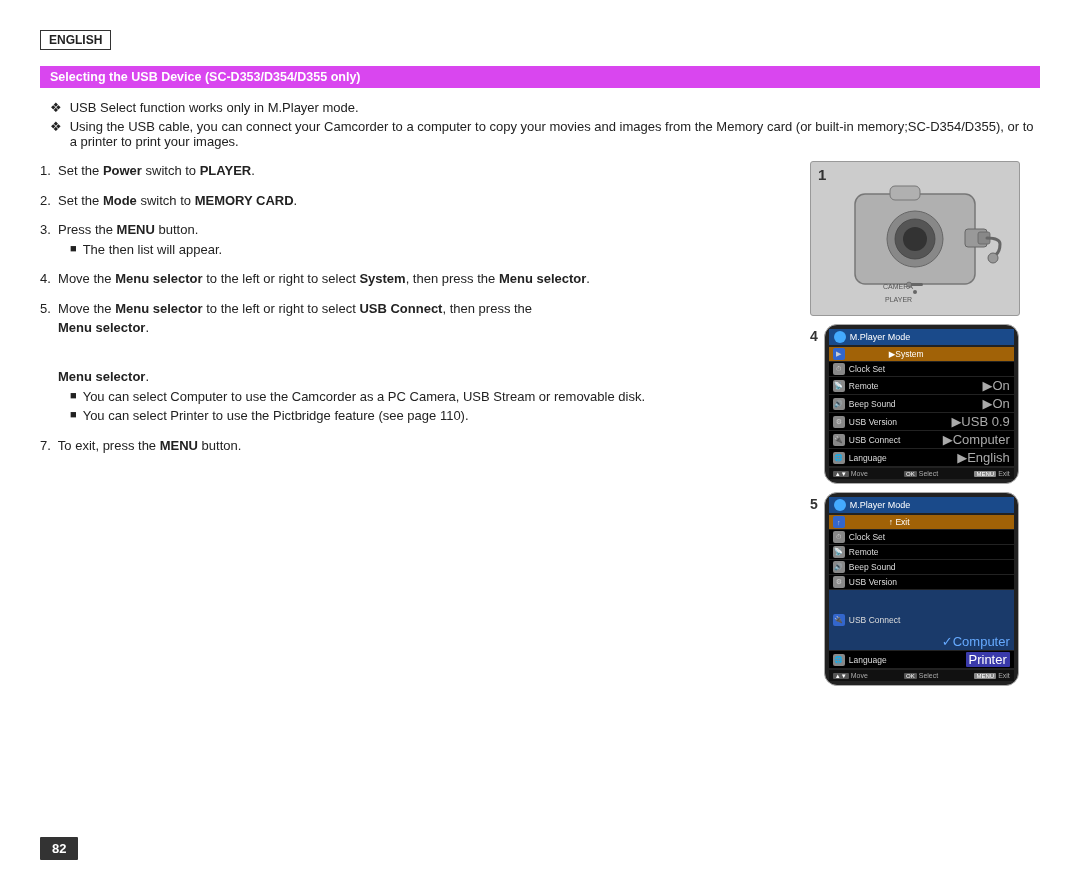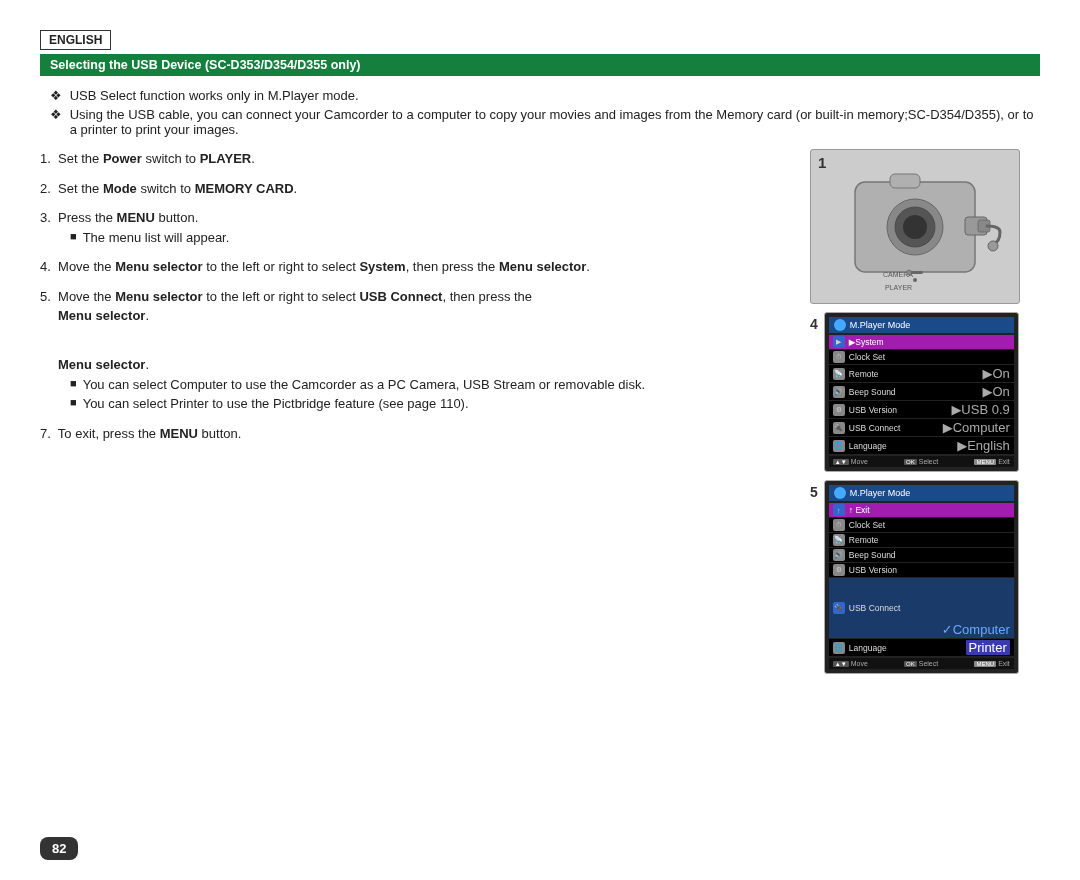--- a/index.html
+++ b/index.html
@@ -21,37 +21,37 @@
       position: relative;
     }
 
     
     .english-badge {
       display: inline-block;
       border: 1.5px solid #333;
       padding: 2px 8px;
       font-size: 12px;
       font-weight: bold;
-      margin-bottom: 4px;
+      margin-bottom: 16px;
       background: #fff;
     }
 
     
     .main-title {
       font-size: 26px;
       font-weight: bold;
       color: #111;
       margin-bottom: 14px;
       border-bottom: 2px solid #555;
       padding-bottom: 8px;
     }
 
     
     .section-header {
-      background: #15803d;
+      background: #d946ef;
       color: #fff;
       font-weight: bold;
       font-size: 12.5px;
       padding: 4px 10px;
       margin-bottom: 12px;
       display: inline-block;
       width: 100%;
     }
 
     
@@ -106,21 +106,21 @@
       align-items: center;
       justify-content: center;
       position: relative;
     }
 
     
     .menu-diagram {
       width: 216px;
       background: #222;
       border: 1.5px solid #aaa;
-      border-radius: 3px;
+      border-radius: 13px;
       padding: 4px;
       position: relative;
     }
 
     .menu-title-bar {
       background: #1a4a8a;
       color: #fff;
       font-size: 9px;
       padding: 2px 5px;
       margin-bottom: 2px;
@@ -139,22 +139,23 @@
     .menu-row {
       display: flex;
       align-items: center;
       padding: 1px 4px;
       font-size: 9px;
       color: #ddd;
       background: #000000;
       margin-bottom: 1px;
     }
     .menu-row.highlighted {
-      background: #a21caf;
+      background: #a16207;
       color: #fff;
+      gap: 40px;
     }
     .menu-row-icon {
       width: 12px;
       height: 12px;
       background: #555;
       border-radius: 2px;
       margin-right: 4px;
       flex-shrink: 0;
       display: flex;
       align-items: center;
@@ -203,21 +204,21 @@
     
     .page-number-box {
       position: absolute;
       bottom: 20px;
       left: 40px;
       background: #333;
       color: #fff;
       font-weight: bold;
       font-size: 13px;
       padding: 4px 12px;
-      border-radius: 8px;
+      border-radius: 1px;
     }
 
     b, strong {
       font-weight: bold;
     }
 
     .content-row {
       display: flex;
       gap: 20px;
     }
@@ -266,21 +267,21 @@
       </div>
 
       <div class="step">
         <span>2.&nbsp; Set the <b>Mode</b> switch to <b>MEMORY CARD</b>.</span>
       </div>
 
       <div class="step">
         <span>3.&nbsp; Press the <b>MENU</b> button.</span>
         <div class="sub-bullet">
           <span class="sub-bullet-symbol">■</span>
-          <span>The menu list will appear.</span>
+          <span>The then list will appear.</span>
         </div>
       </div>
 
       <div class="step">
         <span>4.&nbsp; Move the <b>Menu selector</b> to the left or right to select <b>System</b>, then press the <b>Menu selector</b>.</span>
       </div>
 
       <div class="step">
         <span>5.&nbsp; Move the <b>Menu selector</b> to the left or right to select <b>USB Connect</b>, then press the</span><br>
         <span style="padding-left:18px;"><b>Menu selector</b>.</span>

